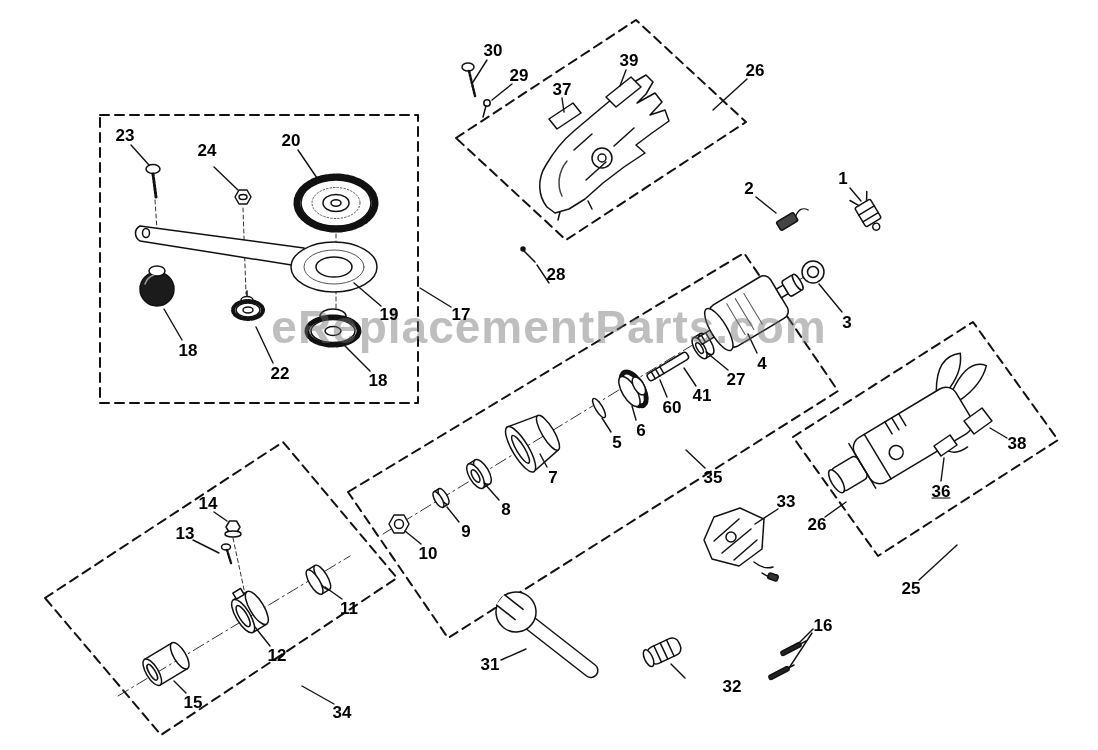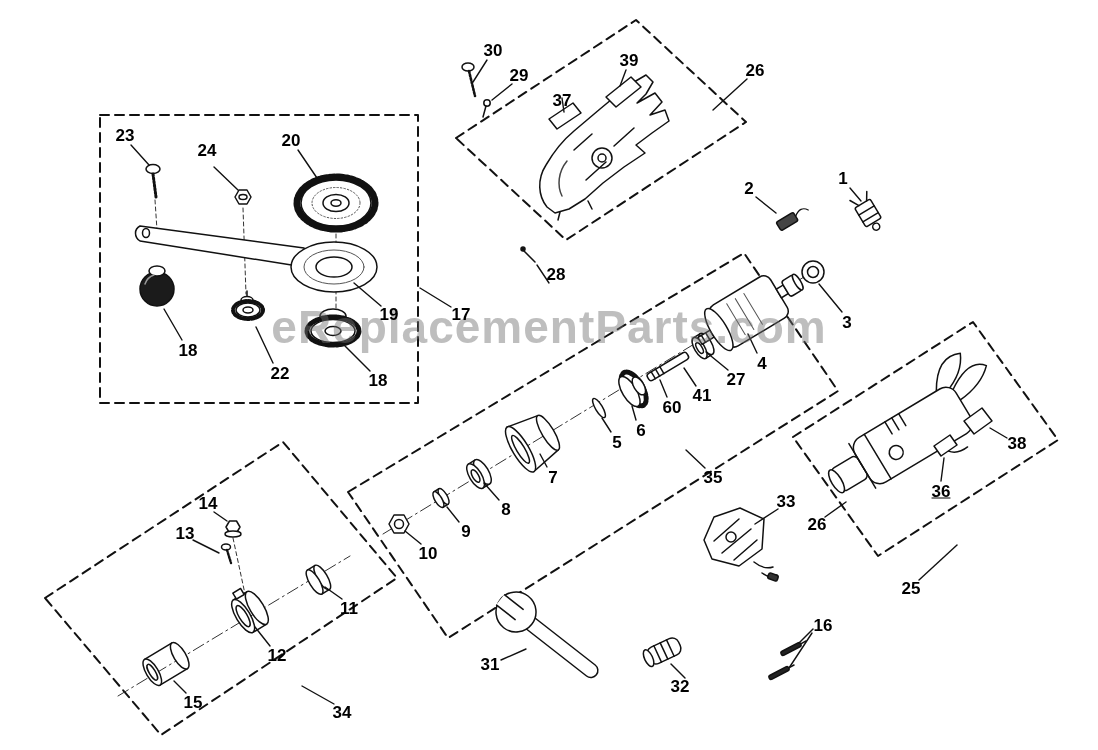--- a/index.html
+++ b/index.html
@@ -304,21 +304,21 @@
           <line x1="334" y1="704" x2="302" y2="686"></line>
         </g>
     </g>
   </svg>
 
   <div class="watermark">eReplacementParts.com</div>
 
   <div class="callout-layer" id="callout-layer">
       <div class="callout" style="left: 493px; top: 50px;">30</div>
       <div class="callout" style="left: 519px; top: 75px;">29</div>
-      <div class="callout" style="left: 562px; top: 100px;">37</div>
+      <div class="callout" style="left: 562px; top: 89px;">37</div>
       <div class="callout" style="left: 629px; top: 60px;">39</div>
       <div class="callout" style="left: 755px; top: 70px;">26</div>
       <div class="callout" style="left: 125px; top: 135px;">23</div>
       <div class="callout" style="left: 207px; top: 150px;">24</div>
       <div class="callout" style="left: 291px; top: 140px;">20</div>
       <div class="callout" style="left: 749px; top: 188px;">2</div>
       <div class="callout" style="left: 843px; top: 178px;">1</div>
       <div class="callout" style="left: 556px; top: 274px;">28</div>
       <div class="callout" style="left: 847px; top: 322px;">3</div>
       <div class="callout" style="left: 461px; top: 314px;">17</div>
@@ -341,17 +341,17 @@
       <div class="callout" style="left: 817px; top: 524px;">26</div>
       <div class="callout" style="left: 466px; top: 531px;">9</div>
       <div class="callout" style="left: 208px; top: 503px;">14</div>
       <div class="callout" style="left: 185px; top: 533px;">13</div>
       <div class="callout" style="left: 428px; top: 553px;">10</div>
       <div class="callout" style="left: 349px; top: 608px;">11</div>
       <div class="callout" style="left: 911px; top: 588px;">25</div>
       <div class="callout" style="left: 277px; top: 655px;">12</div>
       <div class="callout" style="left: 823px; top: 625px;">16</div>
       <div class="callout" style="left: 490px; top: 664px;">31</div>
-      <div class="callout" style="left: 680px; top: 686px;">32</div>
+      <div class="callout" style="left: 732px; top: 686px;">32</div>
       <div class="callout" style="left: 193px; top: 702px;">15</div>
       <div class="callout" style="left: 342px; top: 712px;">34</div>
     </div>
 </div>
 
 </body></html>

